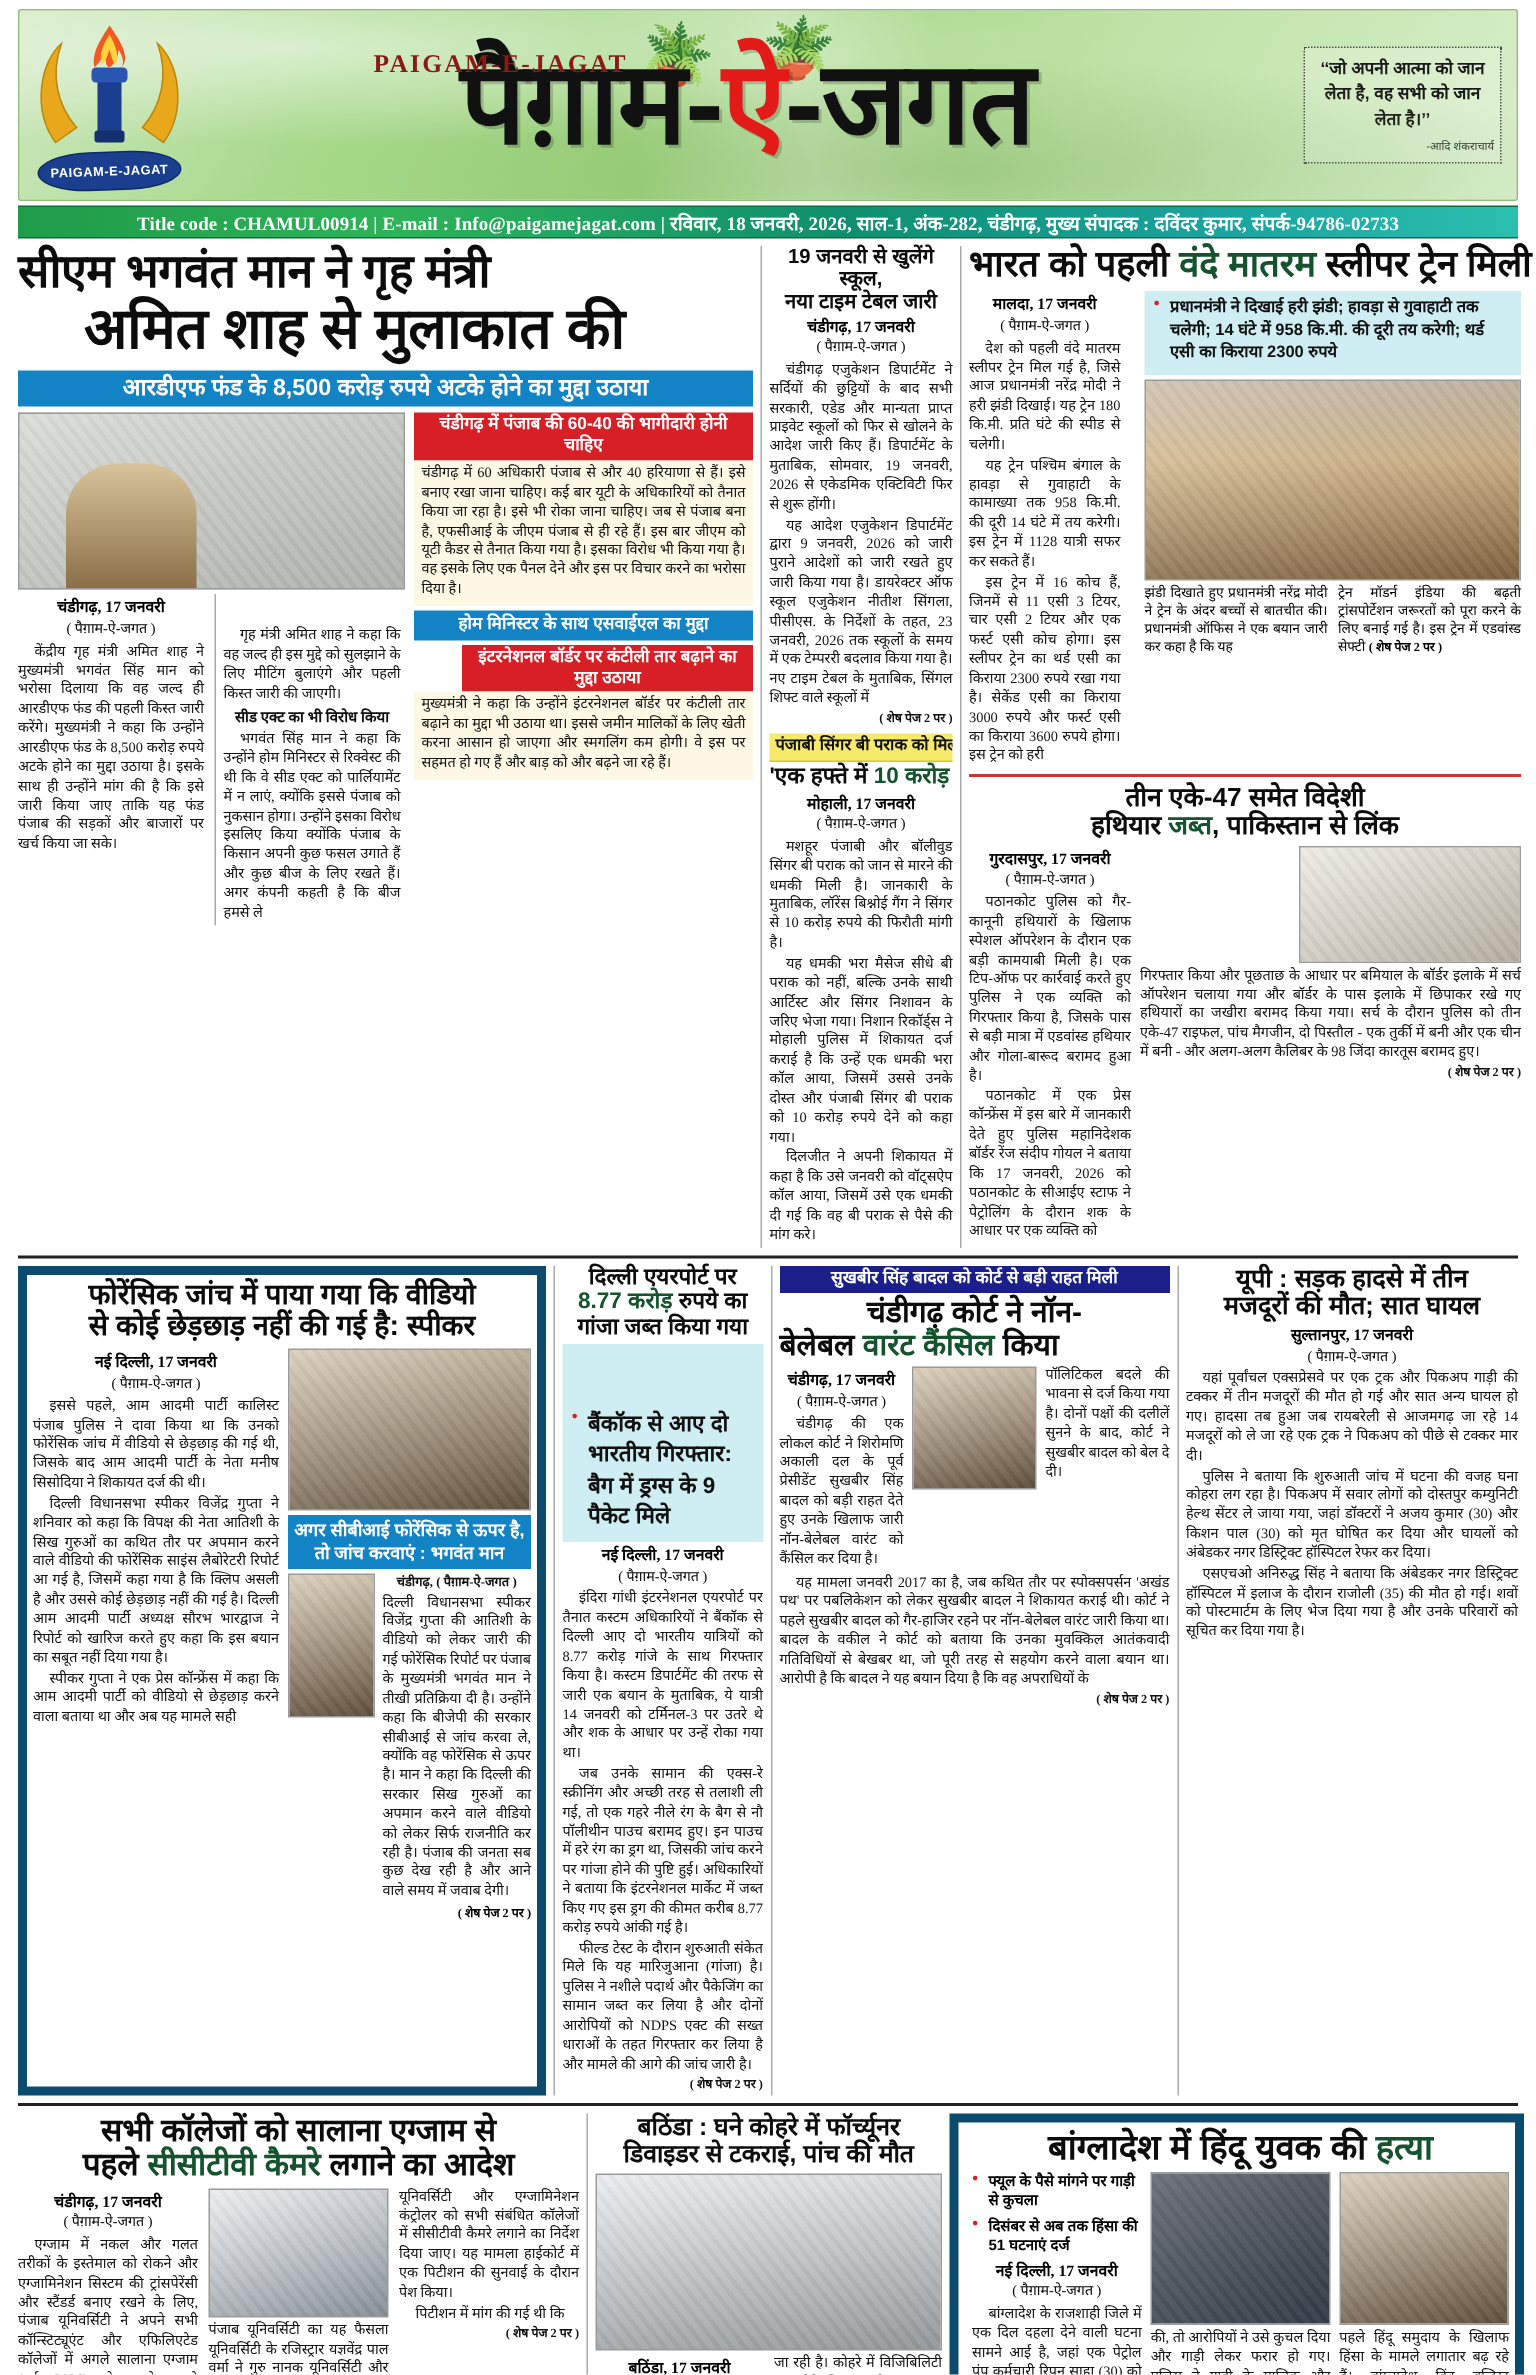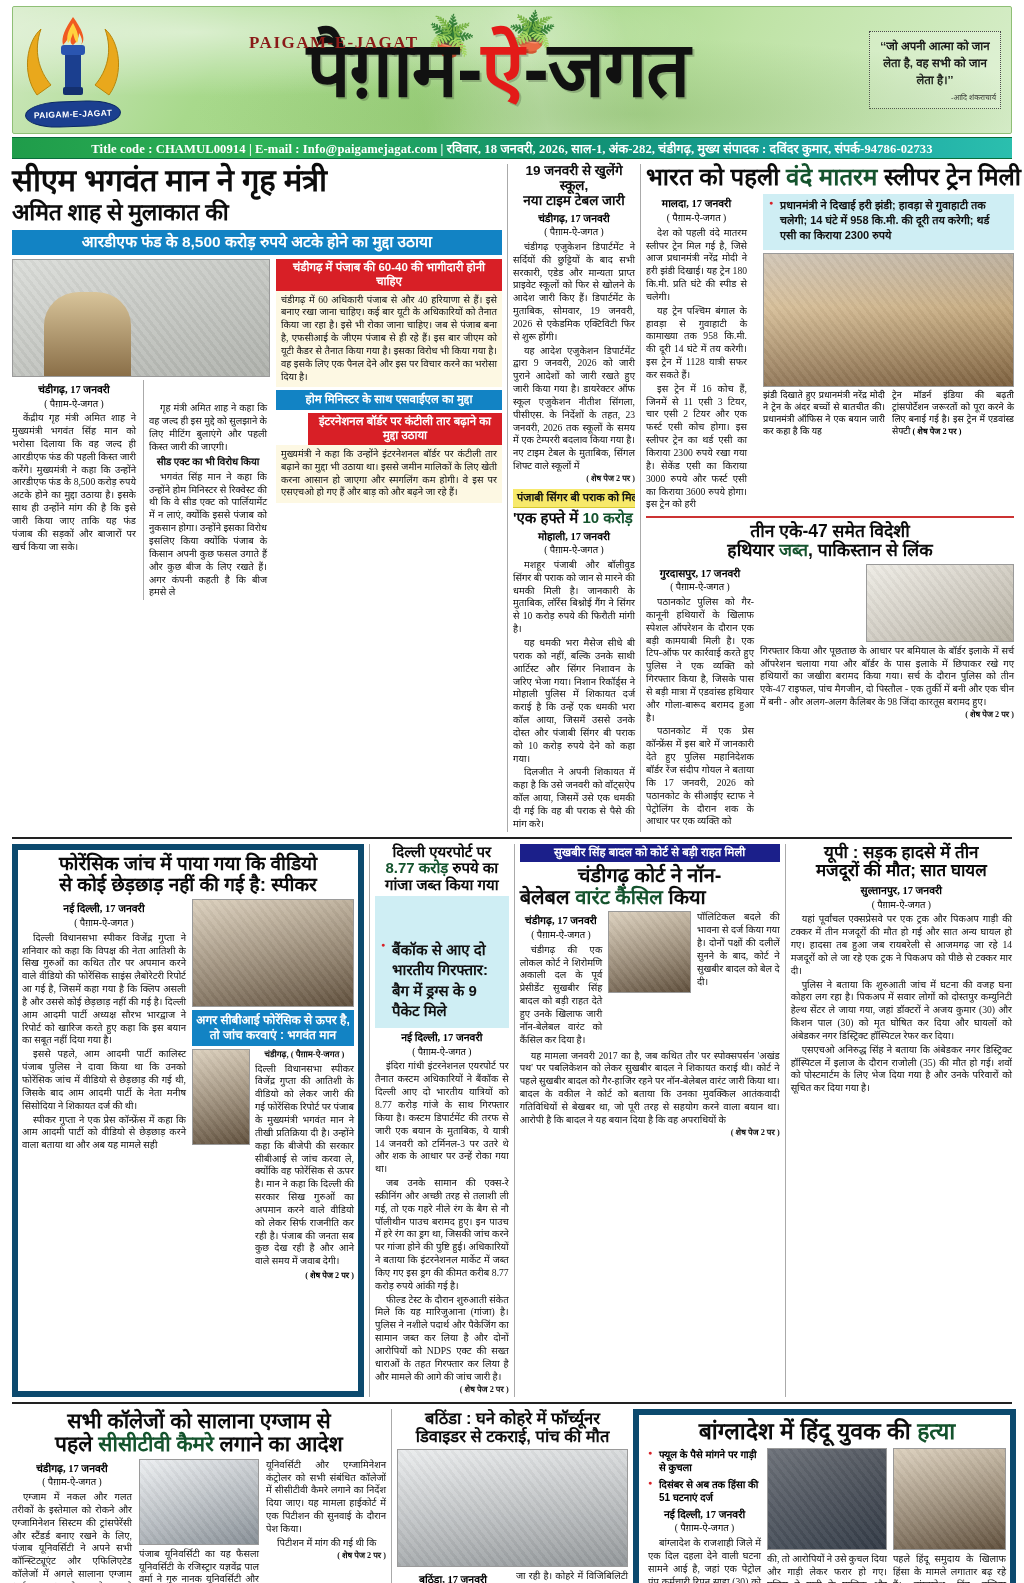--- a/index.html
+++ b/index.html
@@ -172,21 +172,21 @@
   </div>
 
   <div class="infobar">
     <span>Title code : CHAMUL00914 | E-mail : Info@paigamejagat.com | रविवार, 18 जनवरी, 2026, साल-1, अंक-282, चंडीगढ़, मुख्य संपादक : दविंदर कुमार, संपर्क-94786-02733</span>
   </div>
 
   <div class="top-wrap">
 
     <div class="col-left">
       <div class="hl" style="font-size:31px;letter-spacing:-.3px;">सीएम भगवंत मान ने गृह मंत्री</div>
-      <div class="hl" style="font-size:23px;letter-spacing:-.3px;margin-top:2px;">अमित शाह से मुलाकात की</div>
+      <div class="hl" style="font-size:38px;letter-spacing:-.3px;margin-top:2px;margin-left:44px;">अमित शाह से मुलाकात की</div>
       <div class="kicker-blue" style="margin-top:5px;font-size:15.5px;">आरडीएफ फंड के 8,500 करोड़ रुपये अटके होने का मुद्दा उठाया</div>
 
       <div style="display:flex;gap:6px;margin-top:4px;">
 
         <div style="width:258px;">
           <div class="photo ph-people" style="height:118px;"></div>
           <div style="display:flex;gap:7px;margin-top:3px;">
             <div style="width:124px;">
               <div class="dateline">
                 <span>चंडीगढ़, 17 जनवरी</span><br>
@@ -207,21 +207,21 @@
         </div>
 
         <div style="width:226px;">
           <div class="kicker-red">चंडीगढ़ में पंजाब की 60-40 की भागीदारी होनी चाहिए</div>
           <div class="subbox-cream body">
             <p style="text-indent:0;">चंडीगढ़ में 60 अधिकारी पंजाब से और 40 हरियाणा से हैं। इसे बनाए रखा जाना चाहिए। कई बार यूटी के अधिकारियों को तैनात किया जा रहा है। इसे भी रोका जाना चाहिए। जब से पंजाब बना है, एफसीआई के जीएम पंजाब से ही रहे हैं। इस बार जीएम को यूटी कैडर से तैनात किया गया है। इसका विरोध भी किया गया है। वह इसके लिए एक पैनल देने और इस पर विचार करने का भरोसा दिया है।</p>
           </div>
           <div class="kicker-blue" style="font-size:11.5px;margin-top:3px;">होम मिनिस्टर के साथ एसवाईएल का मुद्दा</div>
           <div class="kicker-red" style="margin-top:3px;margin-left:32px;">इंटरनेशनल बॉर्डर पर कंटीली तार बढ़ाने का मुद्दा उठाया</div>
           <div class="subbox-cream body">
-            <p style="text-indent:0;">मुख्यमंत्री ने कहा कि उन्होंने इंटरनेशनल बॉर्डर पर कंटीली तार बढ़ाने का मुद्दा भी उठाया था। इससे जमीन मालिकों के लिए खेती करना आसान हो जाएगा और स्मगलिंग कम होगी। वे इस पर एसएचओ हो गए हैं और बाड़ को और बढ़ने जा रहे हैं।</p>
+            <p style="text-indent:0;">मुख्यमंत्री ने कहा कि उन्होंने इंटरनेशनल बॉर्डर पर कंटीली तार बढ़ाने का मुद्दा भी उठाया था। इससे जमीन मालिकों के लिए खेती करना आसान हो जाएगा और स्मगलिंग कम होगी। वे इस पर सहमत हो गए हैं और बाड़ को और बढ़ने जा रहे हैं।</p>
           </div>
         </div>
       </div>
     </div>
 
     <div class="col-mid vrule" style="padding-left:5px;">
       <div class="hl" style="font-size:13.5px;text-align:center;">19 जनवरी से खुलेंगे स्कूल,</div>
       <div class="hl" style="font-size:13.5px;text-align:center;">नया टाइम टेबल जारी</div>
       <div class="dateline">
         <span>चंडीगढ़, 17 जनवरी</span><br>
@@ -317,22 +317,22 @@
     <div style="width:352px;" class="boxed">
       <div class="hl" style="font-size:19px;text-align:center;">फोरेंसिक जांच में पाया गया कि वीडियो</div>
       <div class="hl" style="font-size:19px;text-align:center;">से कोई छेड़छाड़ नहीं की गई है: स्पीकर</div>
       <div style="display:flex;gap:6px;margin-top:4px;">
         <div style="width:170px;">
           <div class="dateline">
             <span>नई दिल्ली, 17 जनवरी</span><br>
             <span class="src">( पैग़ाम-ऐ-जगत )</span>
           </div>
           <div class="body">
+            <p>इससे पहले, आम आदमी पार्टी कालिस्ट पंजाब पुलिस ने दावा किया था कि उनको फोरेंसिक जांच में वीडियो से छेड़छाड़ की गई थी, जिसके बाद आम आदमी पार्टी के नेता मनीष सिसोदिया ने शिकायत दर्ज की थी।</p>
             <p>दिल्ली विधानसभा स्पीकर विजेंद्र गुप्ता ने शनिवार को कहा कि विपक्ष की नेता आतिशी के सिख गुरुओं का कथित तौर पर अपमान करने वाले वीडियो की फोरेंसिक साइंस लैबोरेटरी रिपोर्ट आ गई है, जिसमें कहा गया है कि क्लिप असली है और उससे कोई छेड़छाड़ नहीं की गई है। दिल्ली आम आदमी पार्टी अध्यक्ष सौरभ भारद्वाज ने रिपोर्ट को खारिज करते हुए कहा कि इस बयान का सबूत नहीं दिया गया है।</p>
-            <p>इससे पहले, आम आदमी पार्टी कालिस्ट पंजाब पुलिस ने दावा किया था कि उनको फोरेंसिक जांच में वीडियो से छेड़छाड़ की गई थी, जिसके बाद आम आदमी पार्टी के नेता मनीष सिसोदिया ने शिकायत दर्ज की थी।</p>
             <p>स्पीकर गुप्ता ने एक प्रेस कॉन्फ्रेंस में कहा कि आम आदमी पार्टी को वीडियो से छेड़छाड़ करने वाला बताया था और अब यह मामले सही</p>
           </div>
         </div>
         <div style="width:168px;">
           <div class="photo ph-portrait" style="height:108px;"></div>
           <div class="kicker-blue" style="font-size:12px;margin-top:3px;line-height:1.25;">अगर सीबीआई फोरेंसिक से ऊपर है, तो जांच करवाएं : भगवंत मान</div>
           <div style="display:flex;gap:5px;margin-top:3px;">
             <div class="photo ph-portrait" style="width:58px;height:96px;flex:0 0 auto;"></div>
             <div class="body">
               <div class="dateline" style="font-size:8.6px;margin:0 0 2px;">चंडीगढ़, ( पैग़ाम-ऐ-जगत )</div>

